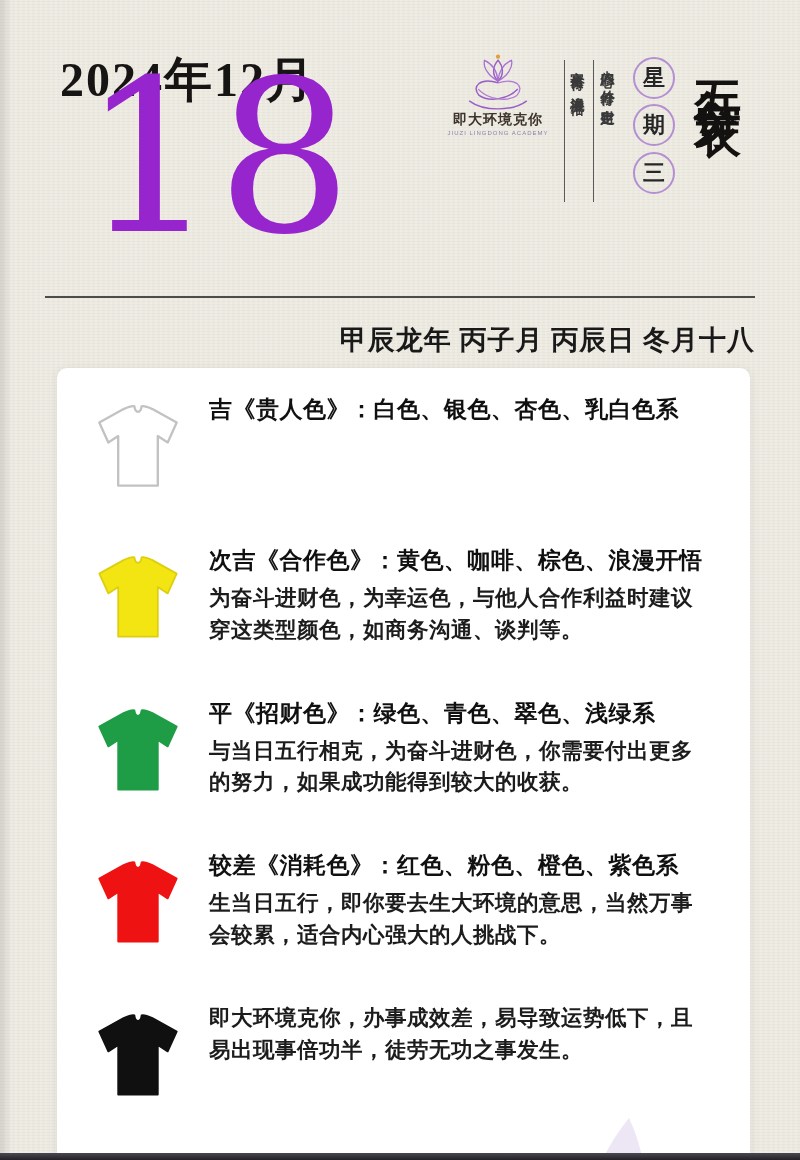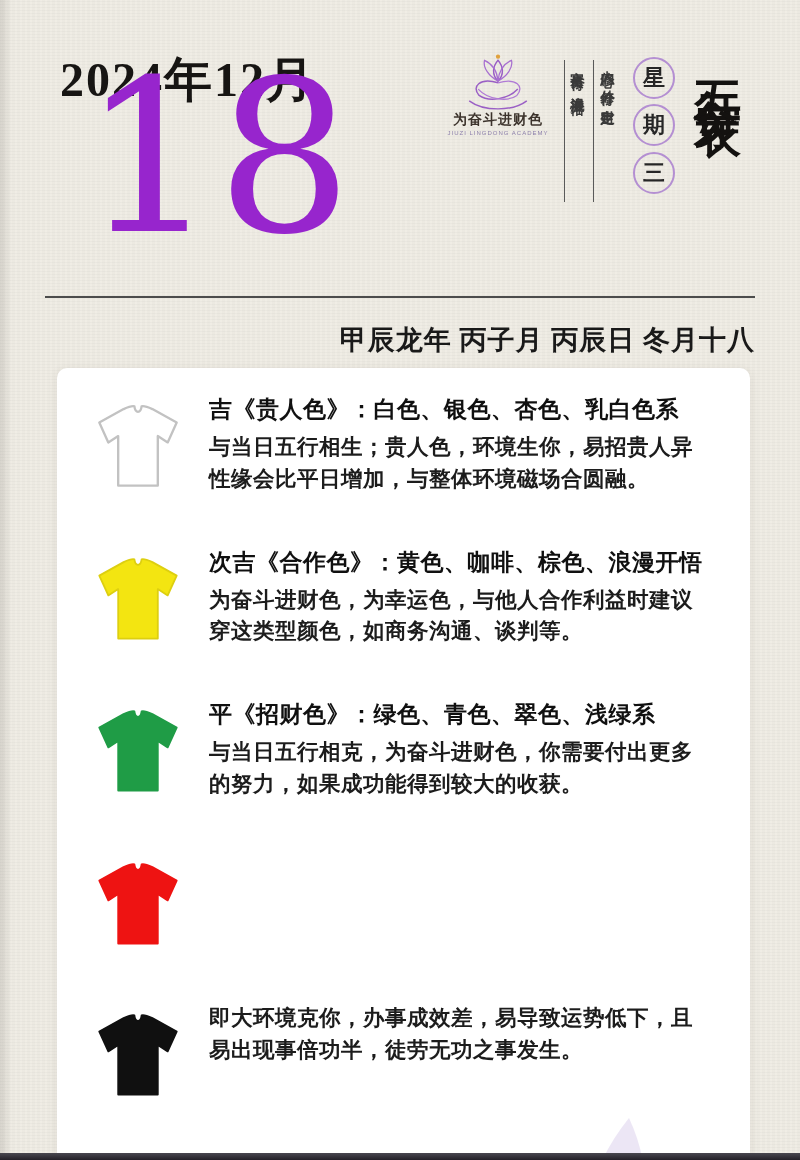--- a/index.html
+++ b/index.html
@@ -70,21 +70,21 @@
   <div class="logo">
     <svg class="logo-lotus" width="90" height="58" viewBox="0 0 100 64" fill="none">
       <circle cx="50" cy="5" r="2.4" fill="#e0a23e"></circle>
       <path d="M50 9 C44 16 43 25 50 32 C57 25 56 16 50 9 Z" stroke="#9a5fc5" stroke-width="1.6"></path>
       <path d="M50 32 C40 27 33 17 35 9 C44 13 49 21 50 32 Z" stroke="#a76fd0" stroke-width="1.4"></path>
       <path d="M50 32 C60 27 67 17 65 9 C56 13 51 21 50 32 Z" stroke="#a76fd0" stroke-width="1.4"></path>
       <path d="M50 34 C30 28 20 38 29 48 C40 56 62 52 72 41" stroke="#9a5fc5" stroke-width="1.6"></path>
       <path d="M50 34 C70 28 80 38 71 48 C60 56 38 52 28 41" stroke="#b07ad6" stroke-width="1.4"></path>
       <path d="M18 54 C34 66 66 66 82 54" stroke="#9a5fc5" stroke-width="1.6"></path>
     </svg>
-    <div class="logo-name">为奋斗进财色</div>
+    <div class="logo-name">即大环境克你</div>
     <div class="logo-sub">JIUZI LINGDONG ACADEMY</div>
   </div>
 
   <div class="rule-v a"></div>
   <div class="motto-col motto-inner v-text">富贵修行 浪漫开悟</div>
   <div class="rule-v b"></div>
   <div class="motto-col motto-outer v-text">内修心 外修行 定生财</div>
 
   <div class="weekday wd0">
       <span>星</span>
@@ -113,21 +113,20 @@
     <div class="entries">
 
       <div class="entry">
         <div class="shirt-box">
           <svg width="90" height="88" viewBox="0 0 100 92">
             <path d="M34 5 Q43 1 46 2 C47 10 53 10 54 2 Q57 1 66 5 L93 20 L83 42 L72 35 L72 90 L28 90 L28 35 L17 42 L7 20 Z" stroke-width="2.6" stroke-linejoin="round" fill="#ffffff" stroke="#c2c2c2"></path>
           </svg>
         </div>
         <div class="entry-text">
           <div class="entry-title">吉《贵人色》：白色、银色、杏色、乳白色系</div>
-          <div class="entry-body">与当日五行相生；贵人色，环境生你，易招贵人异性缘会比平日增加，与整体环境磁场合圆融。</div>
         </div>
       </div>
 
       <div class="entry">
         <div class="shirt-box">
           <svg width="90" height="88" viewBox="0 0 100 92">
             <path d="M34 5 Q43 1 46 2 C47 10 53 10 54 2 Q57 1 66 5 L93 20 L83 42 L72 35 L72 90 L28 90 L28 35 L17 42 L7 20 Z" stroke-width="2" stroke-linejoin="round" fill="#f3e511" stroke="#ddcf10"></path>
           </svg>
         </div>
         <div class="entry-text">
@@ -147,20 +146,24 @@
           <div class="entry-body">与当日五行相克，为奋斗进财色，你需要付出更多的努力，如果成功能得到较大的收获。</div>
         </div>
       </div>
 
       <div class="entry">
         <div class="shirt-box">
           <svg width="90" height="88" viewBox="0 0 100 92">
             <path d="M34 5 Q43 1 46 2 C47 10 53 10 54 2 Q57 1 66 5 L93 20 L83 42 L72 35 L72 90 L28 90 L28 35 L17 42 L7 20 Z" stroke-width="2" stroke-linejoin="round" fill="#ee1312" stroke="#ee1312"></path>
           </svg>
         </div>
+        <div class="entry-text">
+          <div class="entry-title">较差《消耗色》：红色、粉色、橙色、紫色系</div>
+          <div class="entry-body">生当日五行，即你要去生大环境的意思，当然万事会较累，适合内心强大的人挑战下。</div>
+        </div>
       </div>
 
       <div class="entry">
         <div class="shirt-box">
           <svg width="90" height="88" viewBox="0 0 100 92">
             <path d="M34 5 Q43 1 46 2 C47 10 53 10 54 2 Q57 1 66 5 L93 20 L83 42 L72 35 L72 90 L28 90 L28 35 L17 42 L7 20 Z" stroke-width="2" stroke-linejoin="round" fill="#101010" stroke="#101010"></path>
           </svg>
         </div>
         <div class="entry-text">
           <div class="entry-body">即大环境克你，办事成效差，易导致运势低下，且易出现事倍功半，徒劳无功之事发生。</div>

